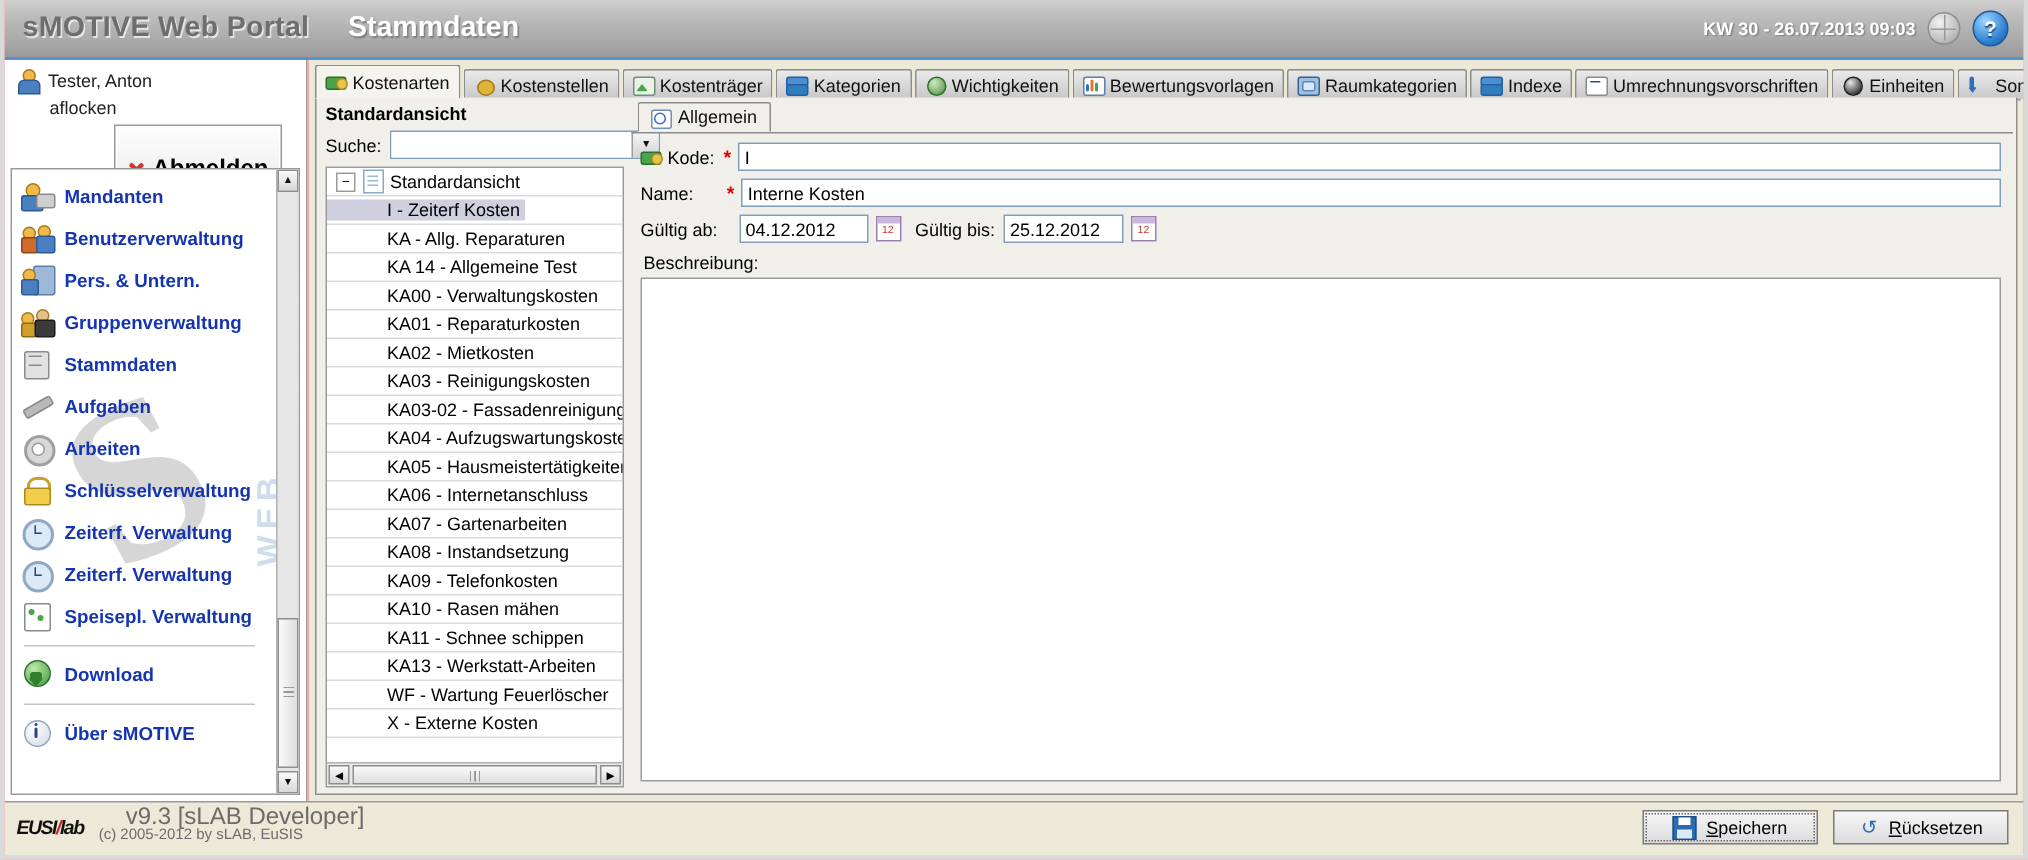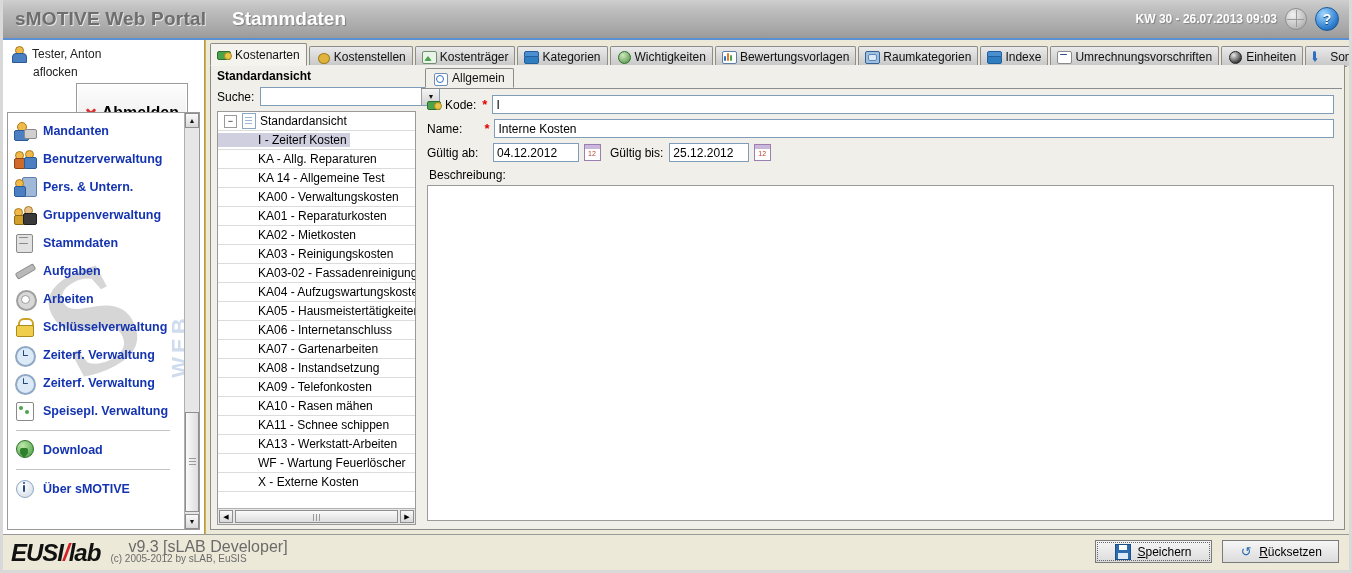--- a/index.html
+++ b/index.html
@@ -4,21 +4,21 @@
 <style>
   html, body {
     margin: 0; padding: 0;
     background: #d4d0c8;
     font-family: "Liberation Sans", sans-serif;
   }
   #app {
     position: relative;
     width: 1352px; height: 573px;
     overflow: hidden;
-    background: #eab308;
+    background: #fca5a5;
     border-left: 3px solid #d9d9d9;
     border-right: 3px solid #d9d9d9;
     border-bottom: 3px solid #d9d9d9;
     box-sizing: border-box;
   }
 
   
   #header {
     position: absolute; left:0; top:0; width:100%; height:40px;
     background: linear-gradient(to bottom, #cfcfcf 0%, #bdbdbd 28%, #a8a8a8 75%, #9a9a9a 100%);
@@ -251,21 +251,21 @@
     border:1px solid #9a9a9a; background:#fff; box-sizing:border-box;
     resize:none; outline:none; font-size:12px; font-family:"Liberation Sans",sans-serif; padding:3px;
   }
 
   
   #footer{
     position:absolute; left:0; right:0; bottom:0; height:36px;
     background:#ece9d8; border-top:1px solid #9a9a9a; box-sizing:border-box;
   }
   #logo-area{ position:absolute; left:8px; top:4px; display:flex; align-items:center; gap:10px; }
-  #logo-mark{ font-size:24px; font-weight:bold; font-style:italic; color:#111; letter-spacing:-1px; position:relative; }
+  #logo-mark{ font-size:13px; font-weight:bold; font-style:italic; color:#111; letter-spacing:-1px; position:relative; }
   #logo-mark .slash{ color:#d42026; }
   #logo-sub1{ font-size:16px; color:#6b6b6b;margin-left:18px; }
   #logo-sub2{ font-size:10px; color:#6b6b6b; }
   #version-block{ line-height:12px; }
   #footer-btns{ position:absolute; right:10px; top:5px; display:flex; gap:10px; }
   .fbtn{
     display:flex;align-items:center;justify-content:center;gap:6px;
     width:117px; height:23px; font-size:12px; color:#000; cursor:pointer;
     border:1px solid #7a7a7a; background:linear-gradient(to bottom,#f6f6f6,#dcdcdc);
     box-sizing:border-box;

